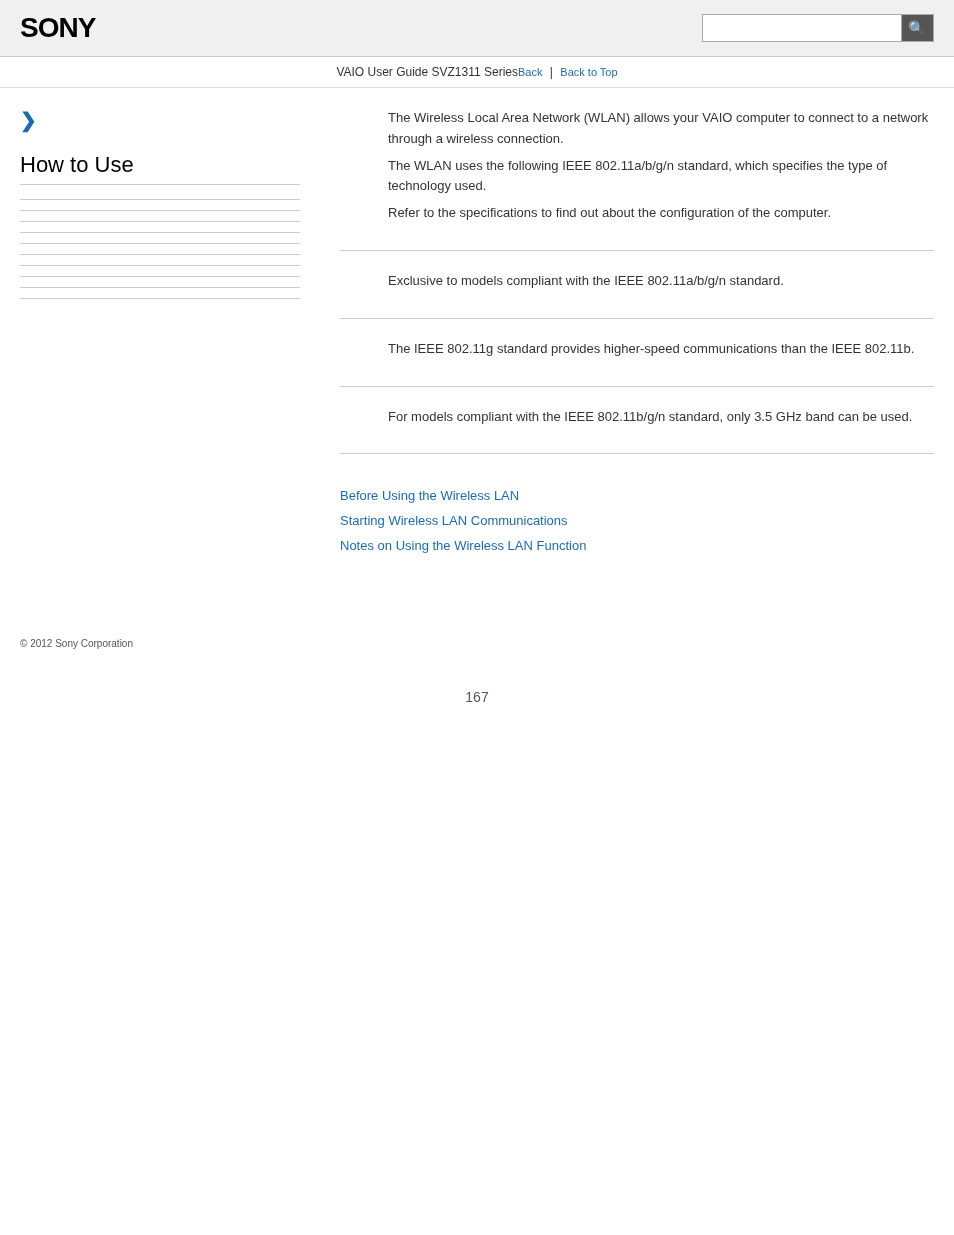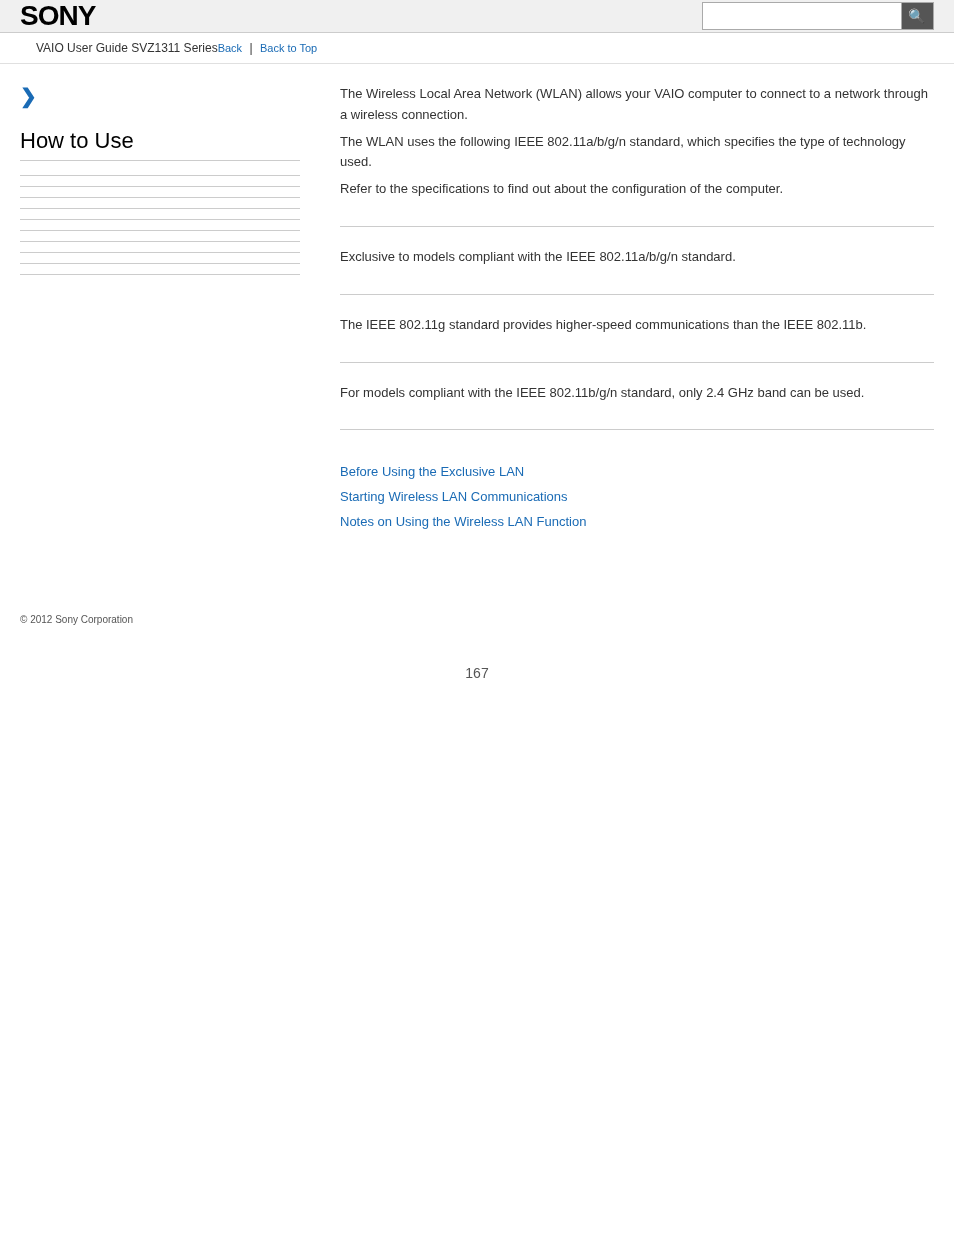--- a/index.html
+++ b/index.html
@@ -10,21 +10,21 @@
       color: #333;
       background: #fff;
       width: 954px;
       min-height: 1235px;
     }
 
     
     .header {
       background: #f0f0f0;
       border-bottom: 1px solid #ccc;
-      padding: 0 20px;
+      padding: 12px 20px;
       display: flex;
       align-items: center;
       justify-content: space-between;
     }
 
     .sony-logo {
       font-size: 28px;
       font-weight: 900;
       color: #000;
       letter-spacing: -1px;
@@ -57,21 +57,21 @@
       justify-content: center;
       color: #fff;
       font-size: 14px;
     }
 
     
     .nav-bar {
       padding: 8px 36px;
       font-size: 12px;
       display: flex;
-      justify-content: flex-start;
+      justify-content: center;
       align-items: center;
       border-bottom: 1px solid #e0e0e0;
     }
 
     .nav-left {
       color: #333;
     }
 
     .nav-right a {
       color: #1a6bb5;
@@ -138,20 +138,21 @@
 
     .content-section:last-child {
       border-bottom: none;
     }
 
     .content-text {
       font-size: 13px;
       line-height: 1.6;
       color: #333;
       margin-bottom: 6px;
+      margin-left: 48px;
     }
 
     .links-section {
       padding-top: 10px;
     }
 
     .links-section a {
       display: block;
       color: #1a6bb5;
       text-decoration: none;
@@ -225,25 +226,25 @@
 
     <div class="content-section">
       <p class="content-text">Exclusive to models compliant with the IEEE 802.11a/b/g/n standard.</p>
     </div>
 
     <div class="content-section">
       <p class="content-text">The IEEE 802.11g standard provides higher-speed communications than the IEEE 802.11b.</p>
     </div>
 
     <div class="content-section">
-      <p class="content-text">For models compliant with the IEEE 802.11b/g/n standard, only 2.4 GHz band can be used.</p>
+      <p class="content-text">For models compliant with the IEEE 802.11b/g/n standard, only 3.5 GHz band can be used.</p>
     </div>
 
     <div class="content-section links-section">
-      <a href="#">Before Using the Exclusive LAN</a>
+      <a href="#">Before Using the Wireless LAN</a>
       <a href="#">Starting Wireless LAN Communications</a>
       <a href="#">Notes on Using the Wireless LAN Function</a>
     </div>
 
   </div>
 </div>
 
 <div class="footer">
   <span>© 2012 Sony Corporation</span>
 </div>

